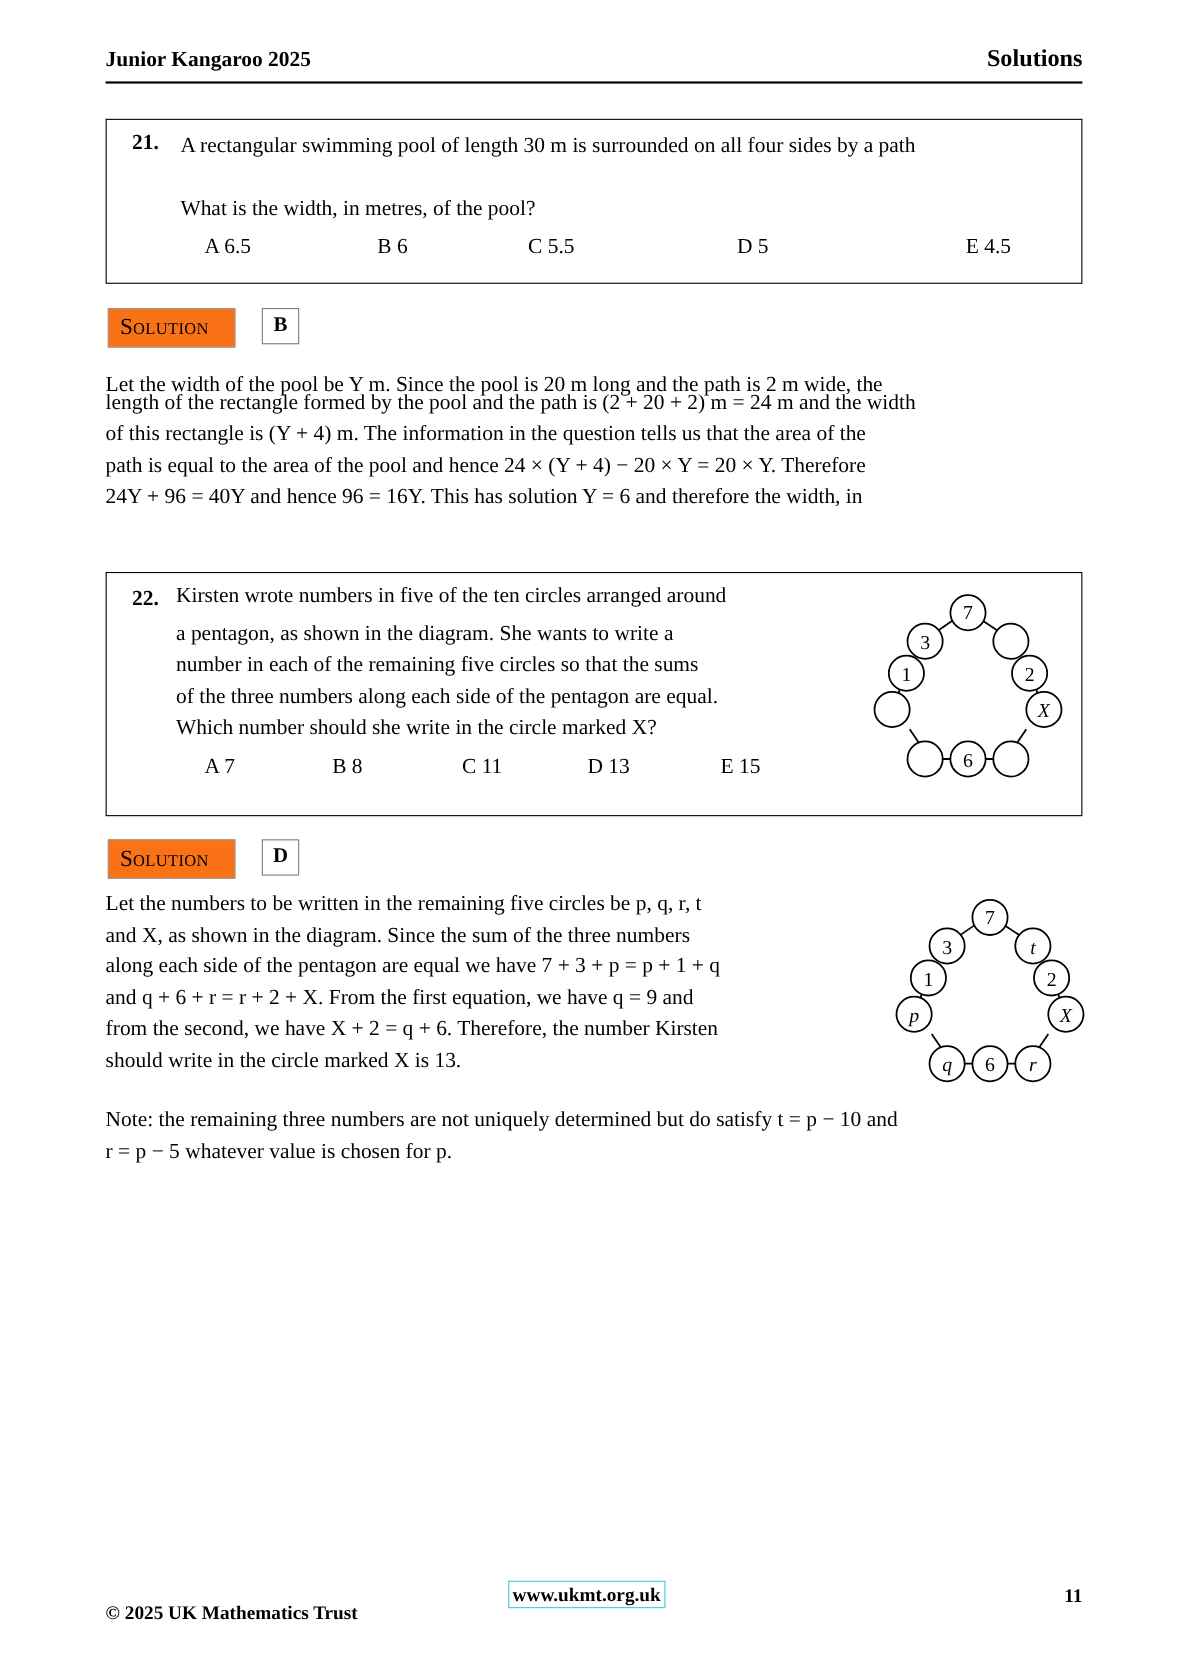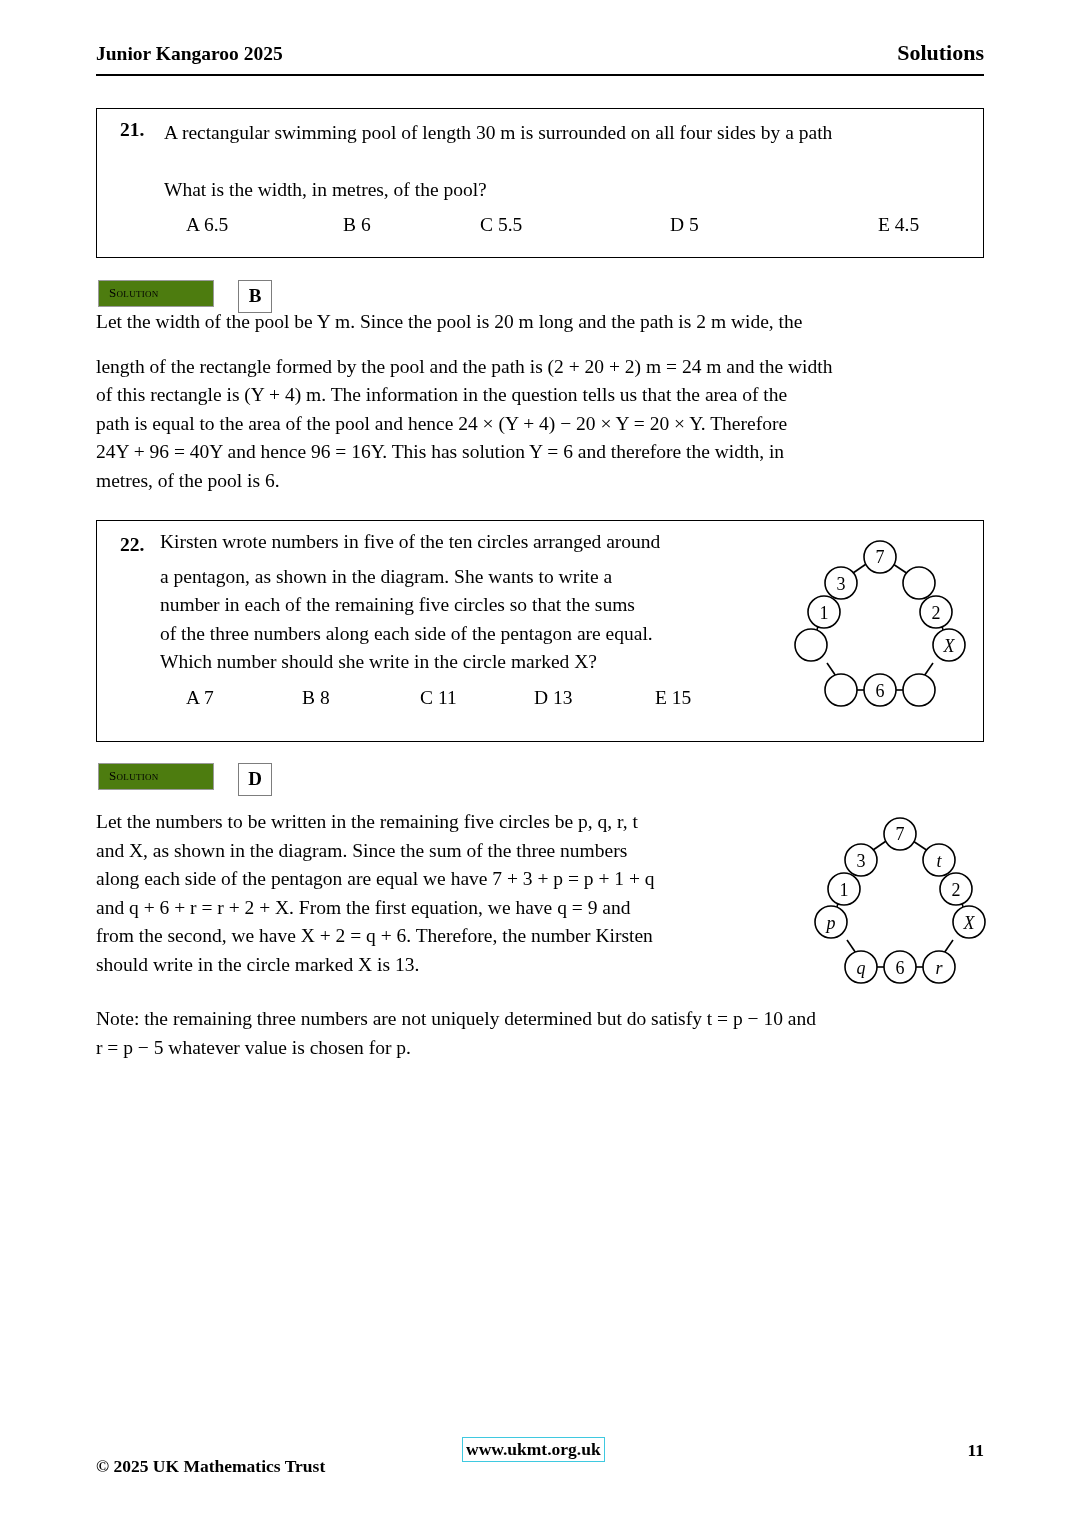--- a/index.html
+++ b/index.html
@@ -71,24 +71,24 @@
     width: 100%;
   }
   .choices span {
     position: absolute;
     white-space: nowrap;
   }
 
   
   .sol-label {
     position: absolute;
-    background: #4d7c0f;
+    background: #f97316;
     border: 1px solid #9a9a9a;
     font-variant: small-caps;
-    font-size: 13px;
+    font-size: 21px;
     padding: 4px 10px 5px 10px;
     letter-spacing: 0.3px;
     box-sizing: border-box;
   }
   .sol-answer {
     position: absolute;
     border: 1px solid #7d7d7d;
     font-weight: bold;
     font-size: 19px;
     padding: 4px 9px 5px 9px;
@@ -152,26 +152,25 @@
     <span style="left:186px;">A  6.5</span>
     <span style="left:343px;">B  6</span>
     <span style="left:480px;">C  5.5</span>
     <span style="left:670px;">D  5</span>
     <span style="left:830px;margin-left:48px;">E  4.5</span>
   </div>
 
   <div class="sol-label" style="left:98px; top:280px; width:116px;">Solution</div>
   <div class="sol-answer" style="left:238px; top:280px; width:34px; text-align:center;">B</div>
 
-  <div class="para" style="left:96px; top:308px; width:888px;">Let the width of the pool be Y m.  Since the pool is 20 m long and the path is 2 m wide, the</div>
+  <div class="para" style="left:96px; top:336px; width:888px;">Let the width of the pool be Y m.  Since the pool is 20 m long and the path is 2 m wide, the</div>
   <div class="para" style="left:96px; top:353px; width:888px;">length of the rectangle formed by the pool and the path is (2 + 20 + 2) m = 24 m and the width</div>
   <div class="para" style="left:96px; top:381px; width:888px;">of this rectangle is (Y + 4) m.  The information in the question tells us that the area of the</div>
   <div class="para" style="left:96px; top:410px; width:888px;">path is equal to the area of the pool and hence 24 × (Y + 4) − 20 × Y = 20 × Y.  Therefore</div>
   <div class="para" style="left:96px; top:438px; width:888px;">24Y + 96 = 40Y and hence 96 = 16Y.  This has solution Y = 6 and therefore the width, in</div>
-  <div class="para" style="left:96px; top:467px; width:888px;">metres, of the pool is 6.</div>
 
   <div class="qbox" style="left:96px; top:520px; width:888px; height:222px;"></div>
 
   <div class="qnum" style="left:120px; top:534px;">22.</div>
 
   <div class="qtext" style="left:160px; top:528px;">Kirsten wrote numbers in five of the ten circles arranged around</div>
   <div class="qtext" style="left:160px; top:563px;">a pentagon, as shown in the diagram.  She wants to write a</div>
   <div class="qtext" style="left:160px; top:591px;">number in each of the remaining five circles so that the sums</div>
   <div class="qtext" style="left:160px; top:620px;">of the three numbers along each side of the pentagon are equal.</div>
   <div class="qtext" style="left:160px; top:648px;">Which number should she write in the circle marked X?</div>

